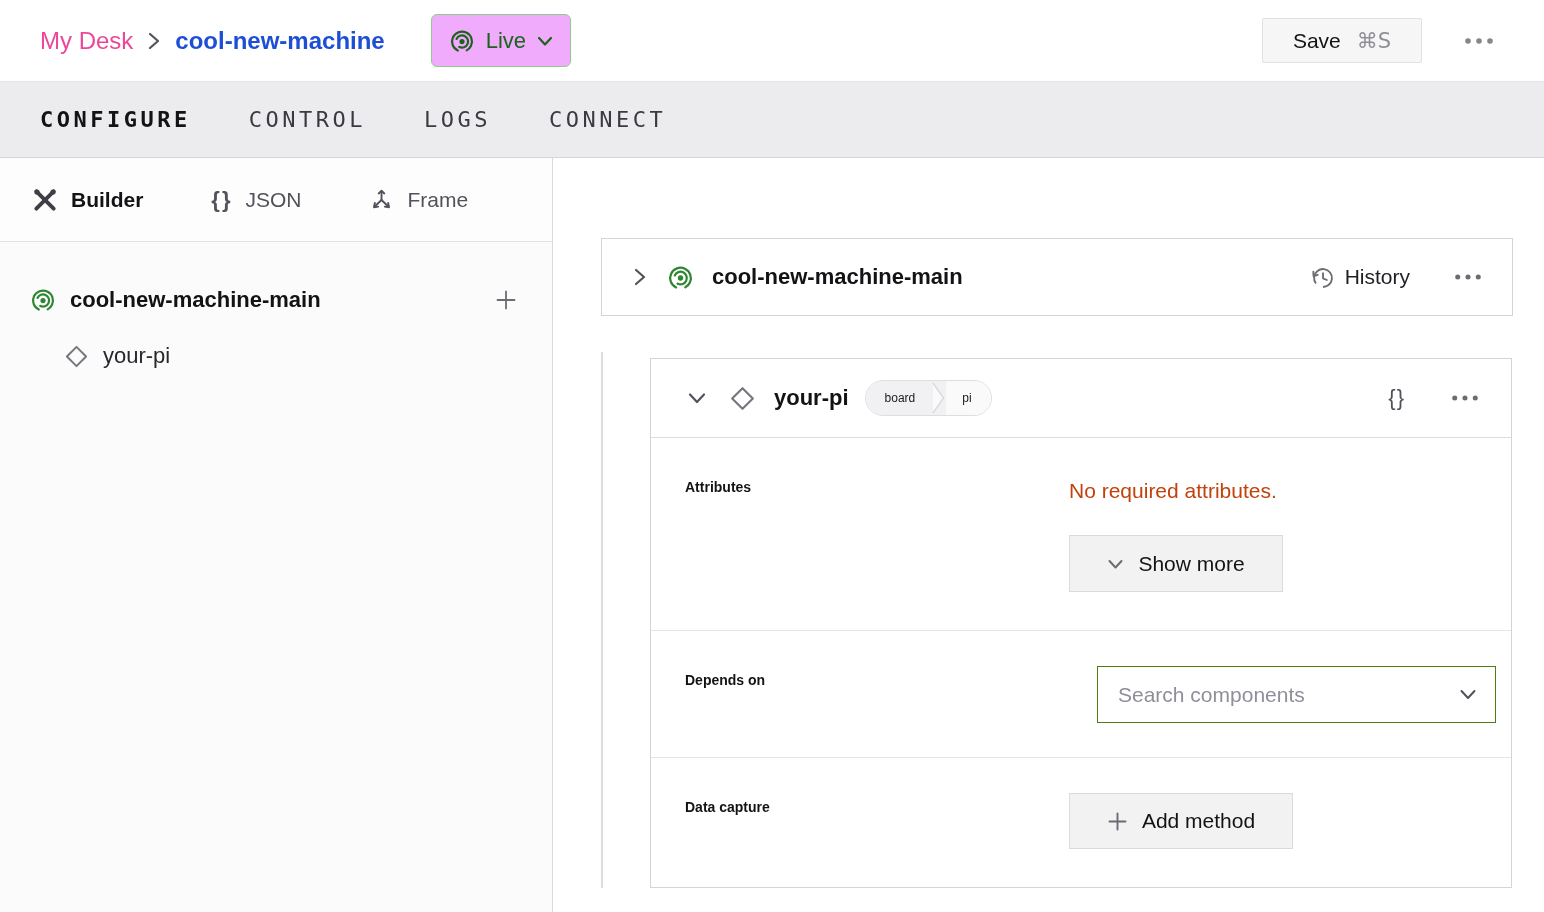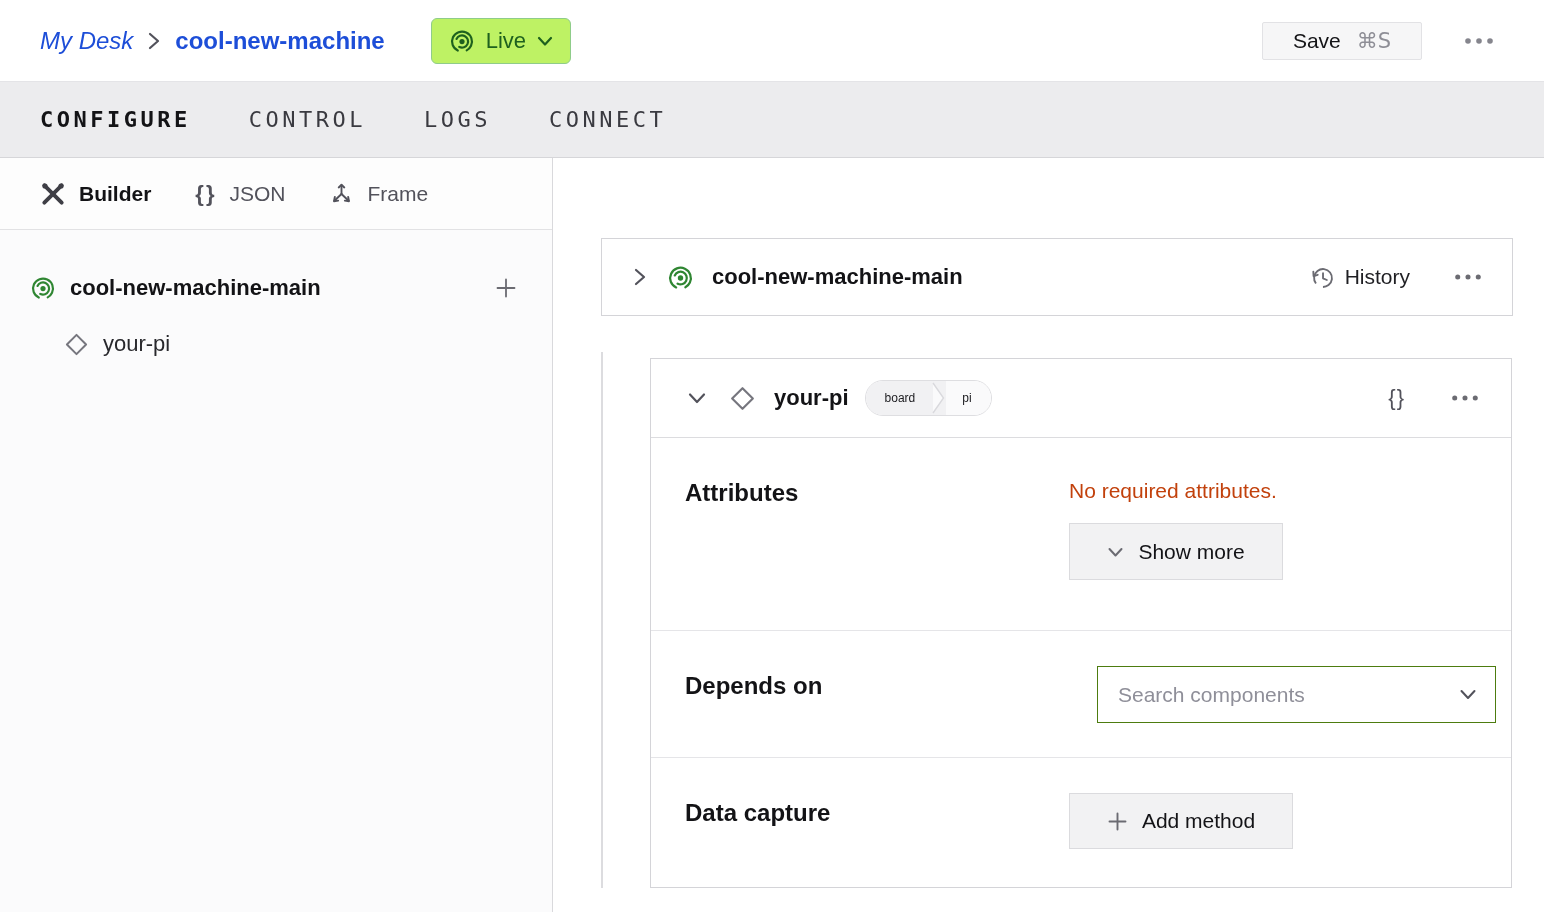--- a/index.html
+++ b/index.html
@@ -10,32 +10,32 @@
     color:#1b1b1f; -webkit-font-smoothing:antialiased;
   }
   svg { display:block; }
 
   
   .app-header {
     height:82px; display:flex; align-items:center;
     padding:0 40px; border-bottom:1px solid #e4e4e7; background:#fff;
   }
   .breadcrumb { display:flex; align-items:center; gap:14px; font-size:24px; }
-  .crumb-root { color:#1d4ed8;font-style:italic; }
+  .crumb-root { color:#ec4899; }
   .crumb-current { color:#1d4ed8; font-weight:700; }
   .live-badge {
-    margin-left:46px; height:46px; padding:0 17px;
+    margin-left:46px; height:53px; padding:0 17px;
     display:flex; align-items:center; gap:11px;
-    background:#bef264; border:1px solid #8fcc8a; border-radius:6px;
+    background:#f0abfc; border:1px solid #8fcc8a; border-radius:6px;
     cursor:pointer;
   }
   .live-badge .live-label { color:#1e611e; font-size:22px; }
   .header-right { margin-left:auto; display:flex; align-items:center; }
   .save-button {
-    width:160px; height:38px; display:flex; align-items:center; justify-content:center;
+    width:160px; height:45px; display:flex; align-items:center; justify-content:center;
     gap:16px; background:#f6f6f7; border:1px solid #e2e2e5; border-radius:2px;
     font-size:21px; cursor:pointer;
   }
   .save-label { color:#131316; }
   .save-shortcut { color:#8e8e96; font-family:"DejaVu Sans", sans-serif; }
   .header-ellipsis { margin-left:32px; padding:8px 10px; cursor:pointer; }
 
   
   .nav-tabs {
     height:76px; background:#ececee; border-bottom:1px solid #d6d6d9;
@@ -48,22 +48,22 @@
   .nav-tab.active { font-weight:700; color:#131316; }
 
   
   .content { display:flex; height:754px; }
 
   .sidebar {
     width:553px; background:#fbfbfc; border-right:1px solid #d9d9dc;
     display:flex; flex-direction:column;
   }
   .mode-tabs {
-    height:72px; background:#fdfdfd; border-bottom:1px solid #e2e2e4;
-    display:flex; align-items:center; padding-left:40px; gap:44px;
+    height:84px; background:#fdfdfd; border-bottom:1px solid #e2e2e4;
+    display:flex; align-items:center; padding-left:32px; gap:68px;
   }
   .mode-tab { display:flex; align-items:center; gap:13px; font-size:21px; color:#52525b; cursor:pointer; }
   .mode-tab.active { color:#131316; font-weight:700; }
   .json-glyph { font-size:22px; font-weight:600; color:#52525b; letter-spacing:2px; }
 
   .tree { padding-top:34px; }
   .tree-row { display:flex; align-items:center; height:48px; padding:0 30px; cursor:pointer; }
   .tree-row.child { padding-left:64px; margin-top:8px; }
   .tree-row .tree-label { margin-left:14px; font-size:22px; }
   .tree-row.root .tree-label { font-weight:600; color:#131316; }
@@ -102,26 +102,26 @@
   .pill-seg.api { background:#f1f1f3; padding-left:19px; }
   .pill-seg.model { background:#fafafb; padding-right:19px; }
   .pill-div { background:#f1f1f3; display:flex; align-items:center; }
   .braces-btn { margin-left:auto; font-size:22px; color:#52525b; cursor:pointer; padding:4px 2px; letter-spacing:1px; }
 
   .pi-row { display:flex; align-items:flex-start; border-bottom:1px solid #e5e5e8; }
   .pi-row:last-child { border-bottom:none; }
   .row-attributes { height:193px; }
   .row-depends { height:127px; }
   .row-capture { height:131px; }
-  .row-label { width:418px; padding:41px 0 0 34px; font-size:24px; font-weight:700; color:#131316; }
+  .row-label { width:418px; padding:41px 0 0 34px; font-size:14px; font-weight:700; color:#131316; }
   .row-value { flex:1; }
 
   .attr-note { padding-top:41px; font-size:21px; color:#c2410c; }
   .show-more-button {
-    margin-top:20px; width:214px; height:57px;
+    margin-top:32px; width:214px; height:57px;
     display:flex; align-items:center; justify-content:center; gap:14px;
     background:#f2f2f3; border:1px solid #dbdbde; font-size:21px; color:#131316; cursor:pointer;
   }
   .depends-select {
     margin-top:35px; width:399px; height:57px;
     display:flex; align-items:center; background:#fff;
     border:1px solid #4d7c0f; padding:0 18px 0 20px; cursor:pointer;margin-left:28px;
   }
   .depends-input {
     flex:1; border:none; outline:none; background:transparent;

